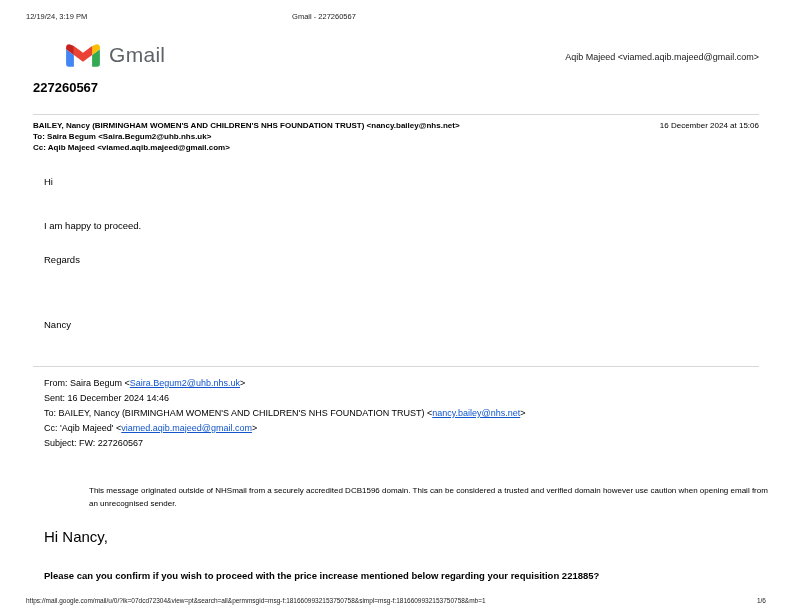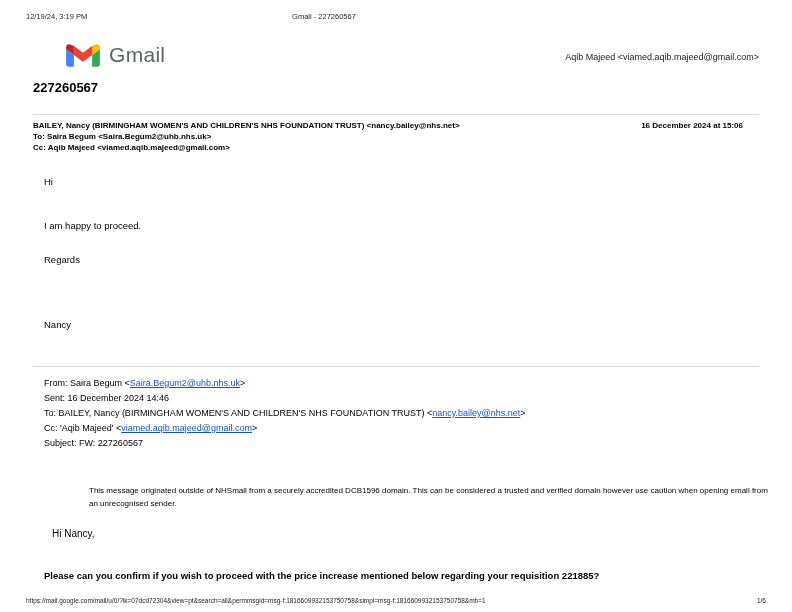--- a/index.html
+++ b/index.html
@@ -133,23 +133,23 @@
     font-size: 8px;
     line-height: 11px;
     font-weight: bold;
     color: #000;
   }
   .msg-head .from-line {
     white-space: nowrap;
   }
   .msg-head .date {
     position: absolute;
-    right: 16px;
+    right: 0;
     top: 0;
-    font-weight: bold;
+    font-weight: normal;
     white-space: nowrap;
   }
 
   
   .body-text {
     position: absolute;
     left: 44px;
     font-size: 9.5px;
     color: #000;
     white-space: nowrap;
@@ -180,21 +180,21 @@
     left: 57px;
     top: 484px;
     width: 680px;
     font-size: 8px;
     line-height: 13px;
     color: #000;
     margin-left: 32px;
   }
 
   
-  #b-hi-nancy { position: absolute; left: 52px; top: 528px; font-size: 10px; }
+  #b-hi-nancy { position: absolute; left: 44px; top: 528px; font-size: 15px; }
   #b-confirm  { position: absolute; left: 44px; top: 570px; font-size: 9.5px; font-weight: bold; white-space: nowrap; }
 </style>
 </head>
 <body>
 
 <div class="page">
 
   <div class="print-header">
     <span class="ph-left">12/19/24, 3:19 PM</span>
     <span class="ph-center">Gmail - 227260567</span>

